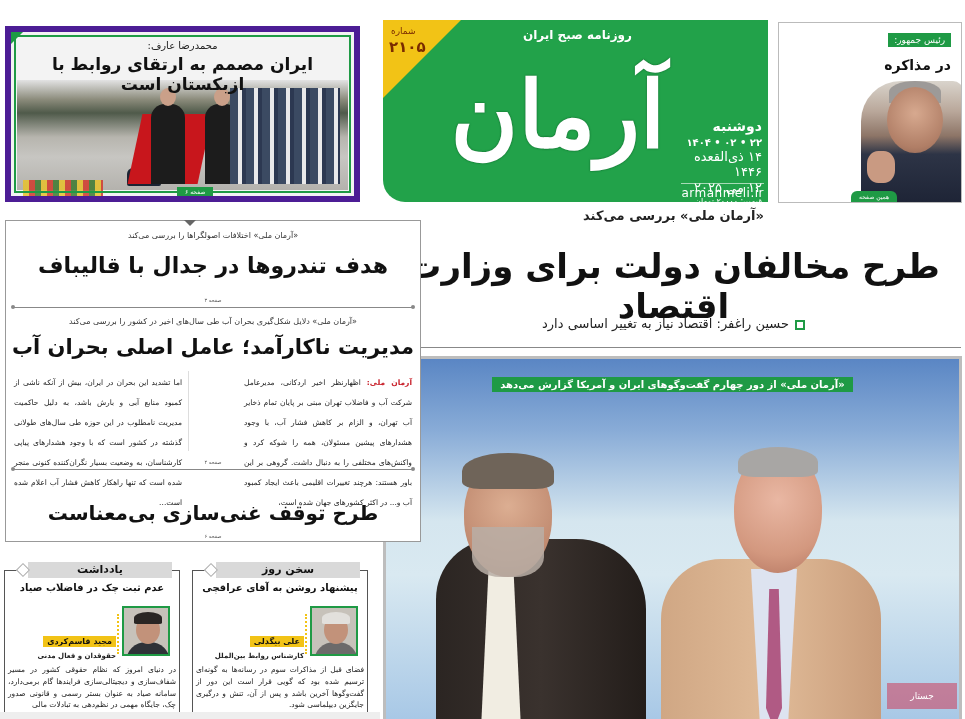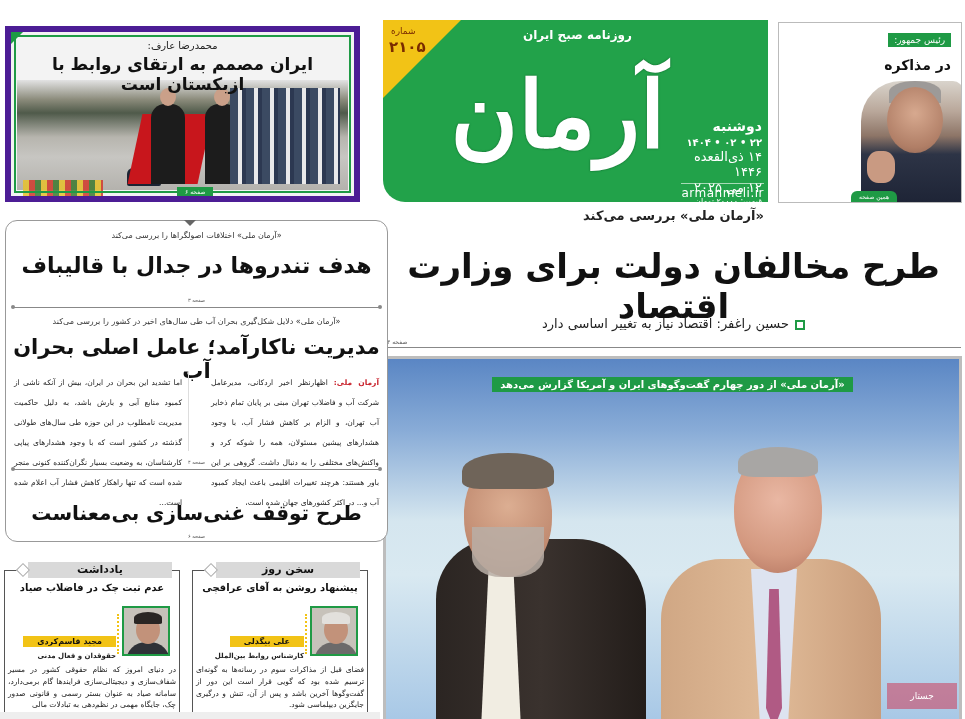--- a/index.html
+++ b/index.html
@@ -85,21 +85,21 @@
   .p1-hair { position: absolute; left: 76px; top: 94px; width: 92px; height: 36px; border-radius: 50% 50% 20% 20%; background: #6f6459; }
   .p1-beard { position: absolute; left: 86px; top: 168px; width: 72px; height: 50px; border-radius: 0 0 40% 40%; background: #b9aea6; opacity: 0.85; }
   .p2-body { position: absolute; left: 275px; top: 200px; width: 220px; height: 170px; background: linear-gradient(90deg, #d0a784 0%, #e0bb98 50%, #c99c7a 100%); border-radius: 60px 60px 0 0; }
   .p2-shirt { position: absolute; left: 365px; top: 210px; width: 46px; height: 160px; background: #dde3f0; clip-path: polygon(0 0, 100% 0, 80% 100%, 20% 100%); }
   .p2-tie { position: absolute; left: 380px; top: 230px; width: 16px; height: 140px; background: #b05a84; clip-path: polygon(20% 0, 80% 0, 100% 85%, 50% 100%, 0 85%); }
   .p2-head { position: absolute; left: 348px; top: 92px; width: 88px; height: 122px; border-radius: 46% 46% 50% 50%; background: radial-gradient(circle at 50% 40%, #e9b7a3 0%, #d3987f 65%, #b67863 100%); }
   .p2-hair { position: absolute; left: 352px; top: 88px; width: 80px; height: 30px; border-radius: 50% 50% 20% 20%; background: #a8a6a4; }
   .watermark { position: absolute; right: 2px; bottom: 10px; width: 70px; height: 26px; background: rgba(205, 60, 90, 0.55); color: #fff; font-size: 9px; text-align: center; line-height: 26px; }
 
   
-  .news-box { left: 5px; top: 220px; width: 383px; height: 322px; border: 1px solid #999; border-radius: 12px; background: #fff; }
+  .news-box { left: 5px; top: 220px; width: 416px; height: 322px; border: 1px solid #999; border-radius: 0; background: #fff; }
   .news-notch { position: absolute; left: 178px; top: -1px; width: 0; height: 0; border-left: 6px solid transparent; border-right: 6px solid transparent; border-top: 6px solid #666; }
   .nb-kicker { position: absolute; left: 0; right: 0; text-align: center; font-size: 8px; color: #333; }
   .nb-title { position: absolute; left: 0; right: 0; text-align: center; font-weight: bold; color: #111; }
   .nb-page { position: absolute; left: 0; right: 0; text-align: center; font-size: 5px; color: #555; }
   .nb-rule { position: absolute; left: 6px; right: 6px; height: 1px; background: #888; }
   .nb-rule::before, .nb-rule::after { content: ""; position: absolute; top: -2px; width: 4px; height: 4px; border-radius: 50%; background: #888; }
   .nb-rule::before { left: -1px; } .nb-rule::after { right: -1px; }
   .nb-col { position: absolute; width: 168px; font-size: 7.5px; line-height: 20px; text-align: justify; color: #222; }
   .nb-col .red { color: #c8202a; font-weight: bold; }
   .nb-col-divider { position: absolute; left: 182px; top: 150px; width: 1px; height: 80px; background: #ddd; }
@@ -107,21 +107,21 @@
   
   .op-box { top: 556px; width: 180px; height: 163px; }
   .op-line { position: absolute; left: 2px; right: 2px; top: 14px; height: 150px; border: 1px solid #555; border-bottom: none; }
   .op-head { position: absolute; right: 10px; left: 26px; top: 6px; height: 16px; background: #d9d9d9; text-align: center; font-size: 11px; font-weight: bold; line-height: 16px; color: #111; }
   .op-diamond { position: absolute; left: 16px; top: 9px; width: 10px; height: 10px; background: #fff; border: 1px solid #aaa; transform: rotate(45deg); }
   .op-title { position: absolute; left: 6px; right: 6px; top: 26px; text-align: center; font-size: 10px; font-weight: bold; color: #111; }
   .op-photo { position: absolute; right: 12px; top: 50px; width: 48px; height: 50px; border: 2px solid #1f9a45; overflow: hidden; background: #c7c2ba; }
   .op-photo .face { position: absolute; left: 12px; top: 8px; width: 24px; height: 28px; border-radius: 50%; background: #c2927a; }
   .op-photo .hair { position: absolute; left: 10px; top: 4px; width: 28px; height: 12px; border-radius: 50% 50% 10% 10%; }
   .op-photo .shoulders { position: absolute; left: 2px; top: 34px; width: 44px; height: 20px; border-radius: 20px 20px 0 0; }
-  .op-name { position: absolute; right: 66px; top: 80px; background: #f2c316; font-size: 8px; font-weight: bold; padding: 1px 14px; color: #111; }
+  .op-name { position: absolute; right: 66px; top: 80px; background: #f2c316; font-size: 8px; font-weight: bold; padding: 1px 4px; color: #111; }
   .op-role { position: absolute; right: 66px; top: 96px; font-size: 7px; font-weight: bold; color: #222; }
   .op-yellow-rule { position: absolute; right: 63px; top: 58px; width: 1px; height: 40px; border-right: 2px dotted #f2c316; }
   .op-text { position: absolute; left: 6px; right: 6px; top: 108px; font-size: 7.5px; line-height: 11.8px; text-align: justify; color: #222; }
 
   .bottom-strip { left: 0; top: 712px; width: 380px; height: 7px; background: #eeeeee; }
 </style>
 </head>
 <body>
 
 <div class="abs masthead">

